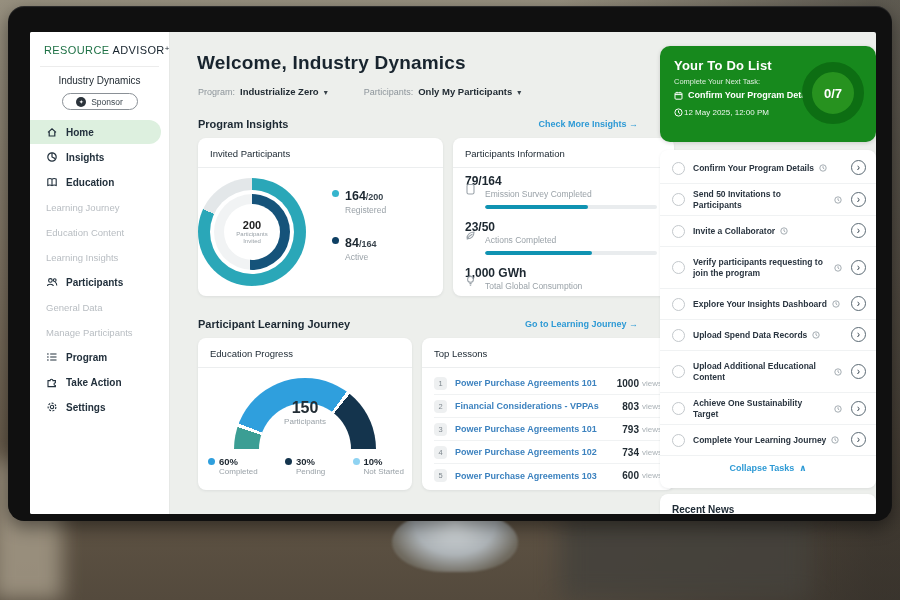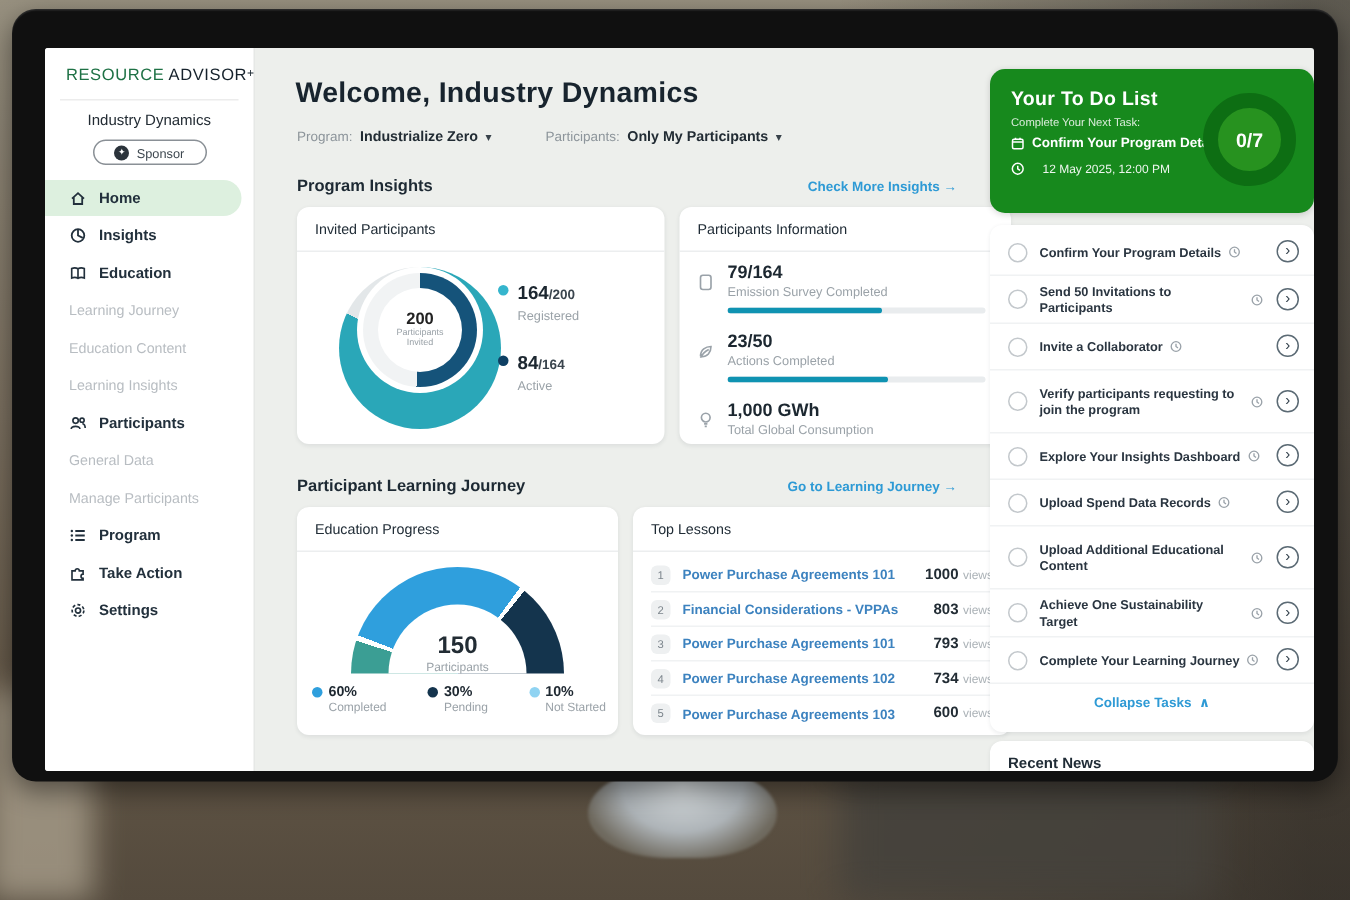--- a/index.html
+++ b/index.html
@@ -40,50 +40,50 @@
   .welcome{position:absolute;left:26px;top:20px;font-size:19px;font-weight:bold;color:#18242e;letter-spacing:.2px}
   .filters{position:absolute;left:27px;top:54px;font-size:9px;color:#8d959b;display:flex;gap:36px}
   .filters b{color:#222c34;font-size:9.5px;margin-left:5px}
   .chev{font-size:8px;color:#38424a;margin-left:5px}
   .sec-head{position:absolute;font-size:11px;font-weight:bold;color:#1d2933}
   .link{position:absolute;font-size:9px;font-weight:bold;color:#2e9ad5;cursor:pointer}
   .card{position:absolute;background:#fff;border-radius:8px;box-shadow:0 1px 3px rgba(30,40,50,.08);}
   .card-title{font-size:9.5px;font-weight:normal;color:#202c36;padding:10px 12px 8px 12px;border-bottom:1px solid #eceeef}
 
   
-  .donut{position:absolute;left:28px;top:40px;width:108px;height:108px;border-radius:50%;
-    background:conic-gradient(#2aa7b8 0 82%, #e3e7e9 0);display:flex;align-items:flex-start;justify-content:center}
+  .donut{position:absolute;left:0;top:40px;width:108px;height:108px;border-radius:50%;
+    background:conic-gradient(#2aa7b8 0 82%, #e3e7e9 0);display:flex;align-items:center;justify-content:center}
   .donut .hole1{width:84px;height:84px;border-radius:50%;background:#fff;display:flex;align-items:center;justify-content:center}
   .donut .ring2{width:76px;height:76px;border-radius:50%;background:conic-gradient(#15537a 0 51%, #f1f3f4 0);
     display:flex;align-items:center;justify-content:center}
   .donut .hole2{width:56px;height:56px;border-radius:50%;background:#fff;text-align:center;display:flex;flex-direction:column;justify-content:center}
   .donut .cv{font-size:11px;font-weight:bold;color:#222}
   .donut .cl{font-size:6px;color:#9aa2a8;line-height:7px}
   .legend-col{position:absolute;left:134px;top:48px}
   .leg-item{margin-bottom:18px;position:relative;padding-left:13px}
   .leg-item .ldot{position:absolute;left:0;top:4px;width:7px;height:7px;border-radius:50%}
   .leg-item .lv{font-size:12.5px;font-weight:bold;color:#1c2730}
   .leg-item .lt{font-size:9px;font-weight:bold;color:#3a454e}
   .leg-item .ll{font-size:8.5px;color:#9aa2a8;margin-top:1px}
 
   
   .metric{position:absolute;left:12px;width:196px}
   .metric .mic{position:absolute;left:0;top:7px;color:#9aa2a9}
-  .metric .mv{font-size:12px;font-weight:bold;color:#1c2730;margin-left:20px}
+  .metric .mv{font-size:12px;font-weight:bold;color:#1c2730;}
   .metric .ml{font-size:8.5px;color:#9aa2a8;margin-left:20px;margin-top:1px}
   .metric .track{margin:6px 0 0 20px;width:172px;height:4px;border-radius:2px;background:#e9ecee;overflow:hidden}
   .metric .fill{height:100%;border-radius:2px;background:#0f93b2}
 
   
   .gauge-wrap{position:absolute;left:36px;top:40px;width:142px;height:71px;overflow:hidden}
   .gauge{width:142px;height:142px;border-radius:50%;
     background:conic-gradient(from 270deg,#3b9e94 0 18deg,#fff 18deg 21deg,#2f9fdd 21deg 126deg,#fff 126deg 129deg,#14344d 129deg 180deg,#fff 180deg 360deg);
     display:flex;align-items:center;justify-content:center}
   .gauge .ghole{width:92px;height:92px;border-radius:50%;background:#fff}
-  .gauge-center{position:absolute;left:36px;top:84px;width:142px;text-align:center}
+  .gauge-center{position:absolute;left:36px;top:61px;width:142px;text-align:center}
   .gauge-center .gv{font-size:16px;font-weight:bold;color:#222c34}
   .gauge-center .gl{font-size:8px;color:#9aa2a8}
   .gauge-legend{position:absolute;left:10px;top:118px;width:196px;display:flex;justify-content:space-between}
   .gl-item{position:relative;padding-left:11px}
   .gl-item .ldot{position:absolute;left:0;top:2px;width:7px;height:7px;border-radius:50%}
   .gl-item .lv{font-size:9.5px;font-weight:bold;color:#1d2730}
   .gl-item .ll{font-size:8px;color:#9aa2a8}
 
   
   .lesson{position:absolute;left:12px;width:228px;height:23px;border-bottom:1px solid #f0f2f3;display:flex;align-items:center}
@@ -94,21 +94,21 @@
   .lesson .lv{font-size:10px;font-weight:bold;color:#222c34}
   .lesson .lu{font-size:8px;color:#aab1b6;margin-left:3px}
 
   
   .rightcol{position:absolute;left:630px;top:0;width:216px;height:482px}
   .todo-card{position:absolute;left:0;top:14px;width:216px;height:96px;background:#17891d;border-radius:10px;color:#fff;
     box-shadow:0 1px 4px rgba(0,0,0,.15)}
   .todo-title{position:absolute;left:14px;top:12px;font-size:13px;font-weight:bold;letter-spacing:.2px}
   .todo-sub{position:absolute;left:14px;top:31px;font-size:7.5px;color:rgba(255,255,255,.85)}
   .todo-next{position:absolute;left:14px;top:44px;font-size:9px;font-weight:bold;display:flex;gap:5px;align-items:center}
-  .todo-date{position:absolute;left:14px;top:62px;font-size:8px;color:rgba(255,255,255,.92);display:flex;gap:12px;align-items:flex-end}
+  .todo-date{position:absolute;left:14px;top:62px;font-size:8px;color:rgba(255,255,255,.92);display:flex;gap:1px;align-items:flex-end}
   .todo-badge{position:absolute;right:12px;top:16px;width:62px;height:62px;border-radius:50%;border:10px solid #0d6e13;
     background:#27921f;display:flex;align-items:center;justify-content:center;font-size:13px;font-weight:bold}
   .tasks-card{position:absolute;left:0;top:118px;width:216px;height:338px;background:#fff;border-radius:8px;
     box-shadow:0 1px 3px rgba(30,40,50,.08);padding-top:3px}
   .task{position:relative;min-height:31px;border-bottom:1px solid #f0f2f3;display:flex;align-items:center;
     padding:5px 34px 5px 12px;cursor:pointer}
   .task .cb{flex:0 0 13px;width:13px;height:13px;border:1.5px solid #c3c8cc;border-radius:50%;margin-right:8px;background:#fff}
   .task .tl{font-size:8.5px;font-weight:bold;color:#2a3540;line-height:10.5px}
   .task .clk{margin-left:5px;flex:0 0 auto}
   .task .go{position:absolute;right:10px;top:50%;margin-top:-8px;width:15px;height:15px;border:1.2px solid #5b6a74;

